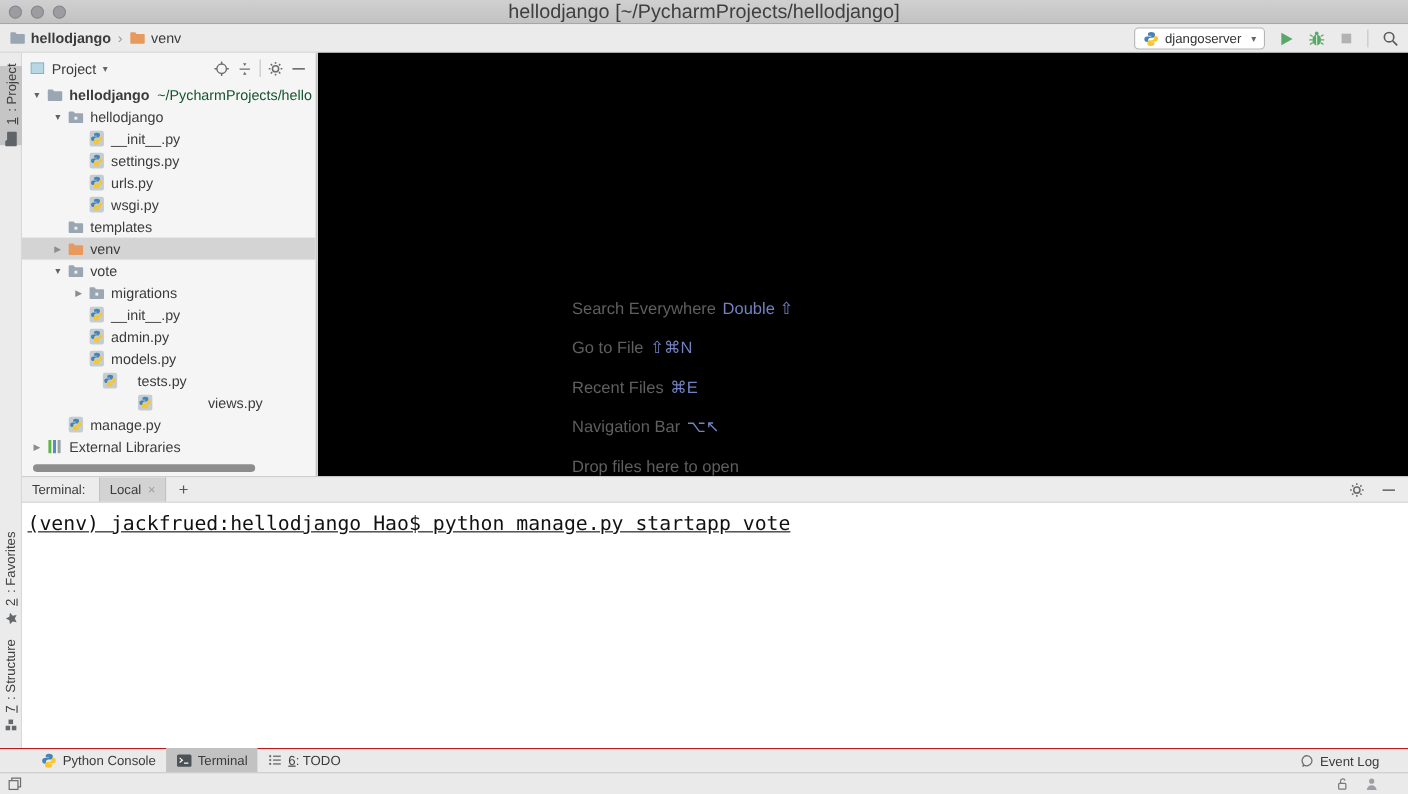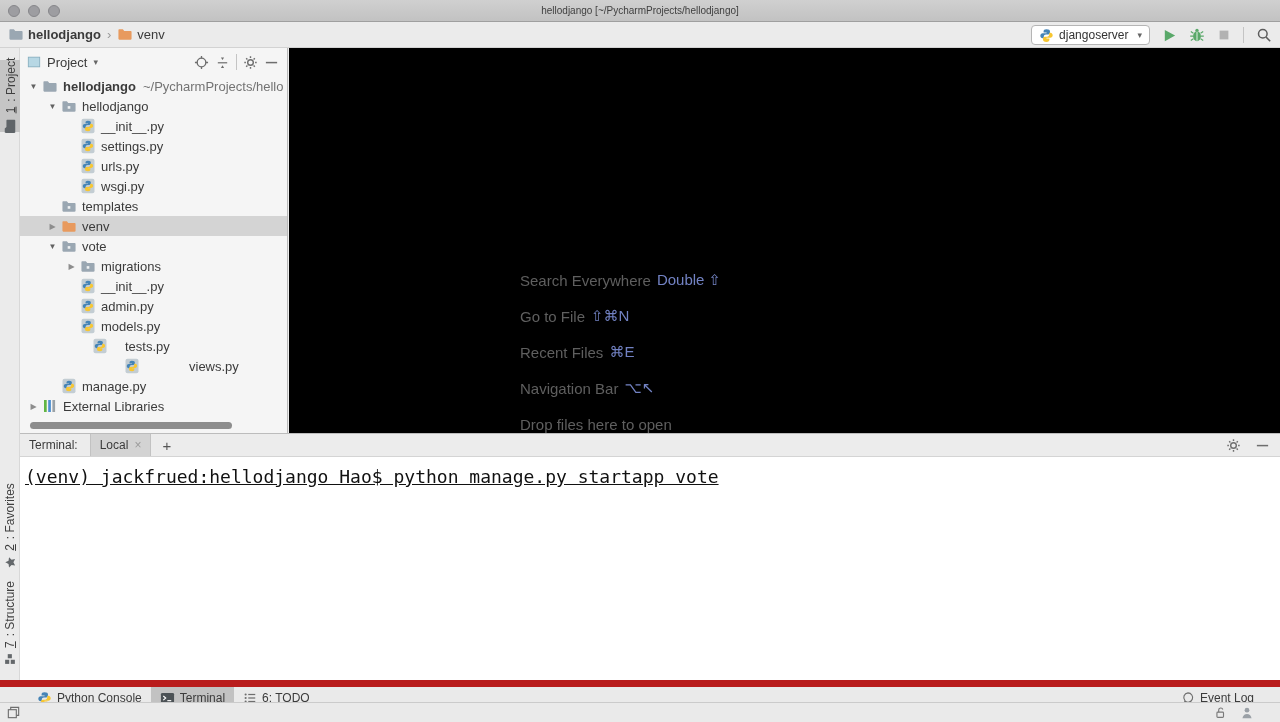--- a/index.html
+++ b/index.html
@@ -8,21 +8,21 @@
   body { position:relative; background:#ececec; font-size:13px; color:#3b3b3b; }
   .ic { display:inline-flex; align-items:center; justify-content:center; flex:none; }
   .ic svg { display:block; }
 
   
   #titlebar { position:absolute; left:0; top:0; width:1280px; height:22px;
     background:linear-gradient(#d0d0d0,#c2c2c2); border-bottom:1px solid #9f9f9f;
     display:flex; align-items:center; }
   .traffic { display:flex; gap:8px; margin-left:8px; }
   .light { width:12px; height:12px; border-radius:50%; background:#9d9da1; border:1px solid #86868a; }
-  #win-title { position:absolute; left:0; right:0; text-align:center; font-size:10px; color:#3f3f3f; }
+  #win-title { position:absolute; left:0; right:0; text-align:center; font-size:18px; color:#3f3f3f; }
 
   
   #navbar { position:absolute; left:0; top:22px; width:1280px; height:26px;
     background:#ebebeb; border-bottom:1px solid #d2d2d2; display:flex; align-items:center; }
   #breadcrumb { display:flex; align-items:center; margin-left:8px; gap:4px; }
   .crumb { display:flex; align-items:center; gap:4px; }
   .crumb-sep { color:#9a9a9a; font-size:13px; padding:0 2px; }
   .crumb .bold { font-weight:bold; }
   #nav-right { position:absolute; right:8px; top:0; height:26px; display:flex; align-items:center; gap:12px; }
   #run-config { display:flex; align-items:center; gap:5px; background:#fff;
@@ -48,21 +48,21 @@
   #pp-header .dd { font-size:9px; color:#666; }
   #pp-header .spacer { flex:1; }
   #pp-header .hicon { cursor:pointer; }
   #tree { position:absolute; left:0; top:28px; right:0; bottom:0; overflow:hidden; }
   .tree-row { height:20px; display:flex; align-items:center; white-space:nowrap; }
   .tree-row.selected { background:#d4d4d4; }
   .arrow { width:15px; flex:none; text-align:center; font-size:8px; color:#616161; }
   .arrow.closed { color:#8d8d8d; }
   .tree-row .ic { width:17px; height:16px; margin-right:5px; }
   .tree-row .lbl.bold { font-weight:bold; }
-  .tree-row .path { color:#737373; margin-left:7px; }
+  .tree-row .path { color:#14532d; margin-left:7px; }
   #h-scrollbar { position:absolute; left:10px; top:374px; width:202px; height:7px;
     background:#828282; border-radius:4px; opacity:.9; }
 
   
   #editor { position:absolute; left:289px; top:48px; width:991px; height:385px; background:#000000; }
   #shortcuts { position:absolute; left:231px; top:214px; }
   .sc { height:36px; display:flex; align-items:center; font-size:15px; color:#5f5f5f; }
   .sc-keys { color:#7282c3; margin-left:6px; }
 
   
@@ -75,21 +75,21 @@
     border-left:1px solid #c2c2c2; border-right:1px solid #c2c2c2; padding:0 9px; height:100%; }
   .term-tab .close { color:#9b9b9b; font-size:12px; }
   #term-add { margin-left:11px; color:#555; font-size:15px; }
   #term-header .spacer { flex:1; }
   #term-header .hicon { margin-left:14px; }
   #term-body { padding:9px 5px; font-family:"DejaVu Sans Mono","Liberation Mono",monospace;
     font-size:18px; color:#111; white-space:pre;text-decoration:underline; }
 
   
   #bottom-bar { position:absolute; left:0; top:680px; width:1280px; height:22px;
-    background:#eaeaea; border-top:7px solid #b91c1c; display:flex; align-items:flex-start;
+    background:#eaeaea; border-top:1px solid #b91c1c; display:flex; align-items:flex-end;
     font-size:12px; padding-left:28px; }
   .bb-item { display:flex; align-items:center; gap:5px; padding:0 9px; height:22px; }
   .bb-item.active { background:#c2c2c2; }
   .bb-key { text-decoration:underline; }
   .bb-key:empty { display:none; }
   #event-log { position:absolute; right:26px; top:0; height:22px; display:flex; align-items:center; gap:5px; }
 
   
   #status-bar { position:absolute; left:0; top:702px; width:1280px; height:20px;
     background:#eaeaea; border-top:1px solid #cbcbcb; display:flex; align-items:center; }

